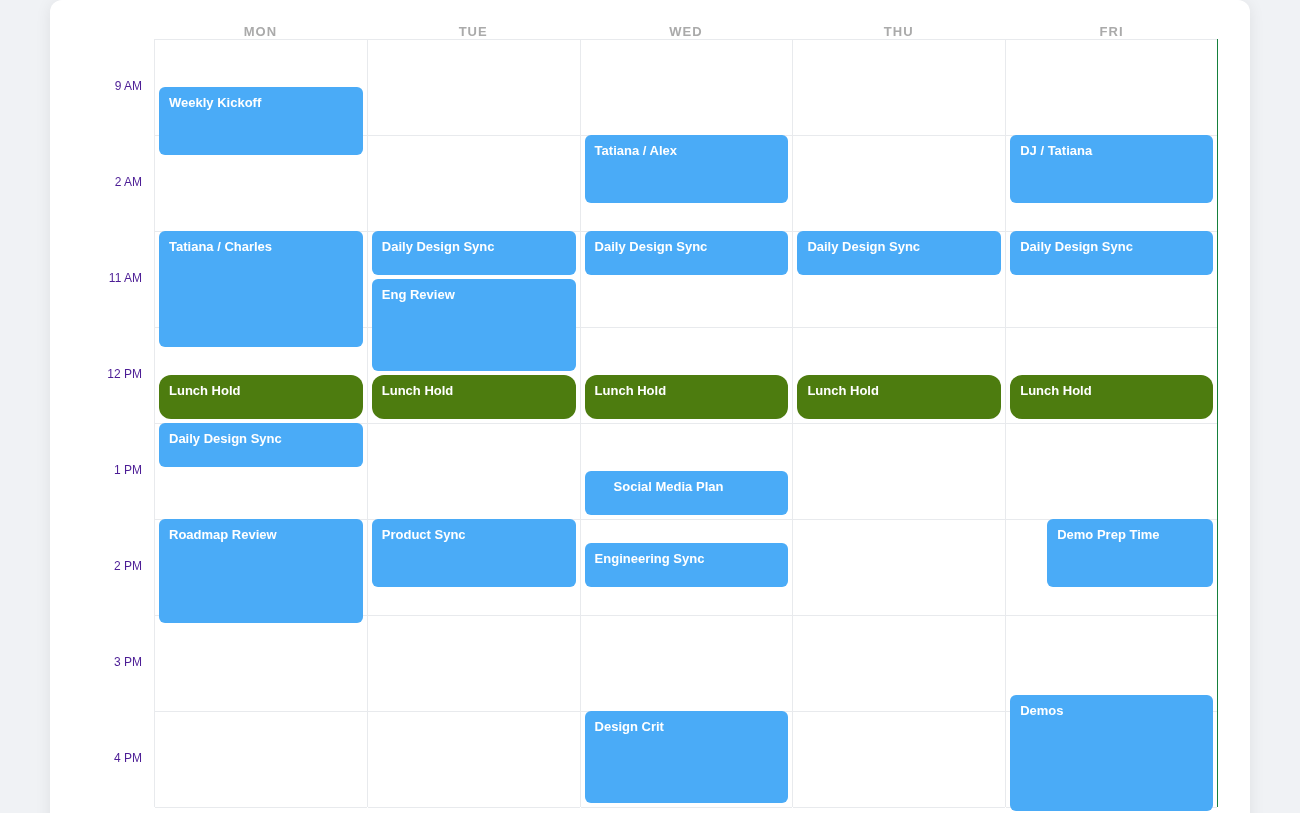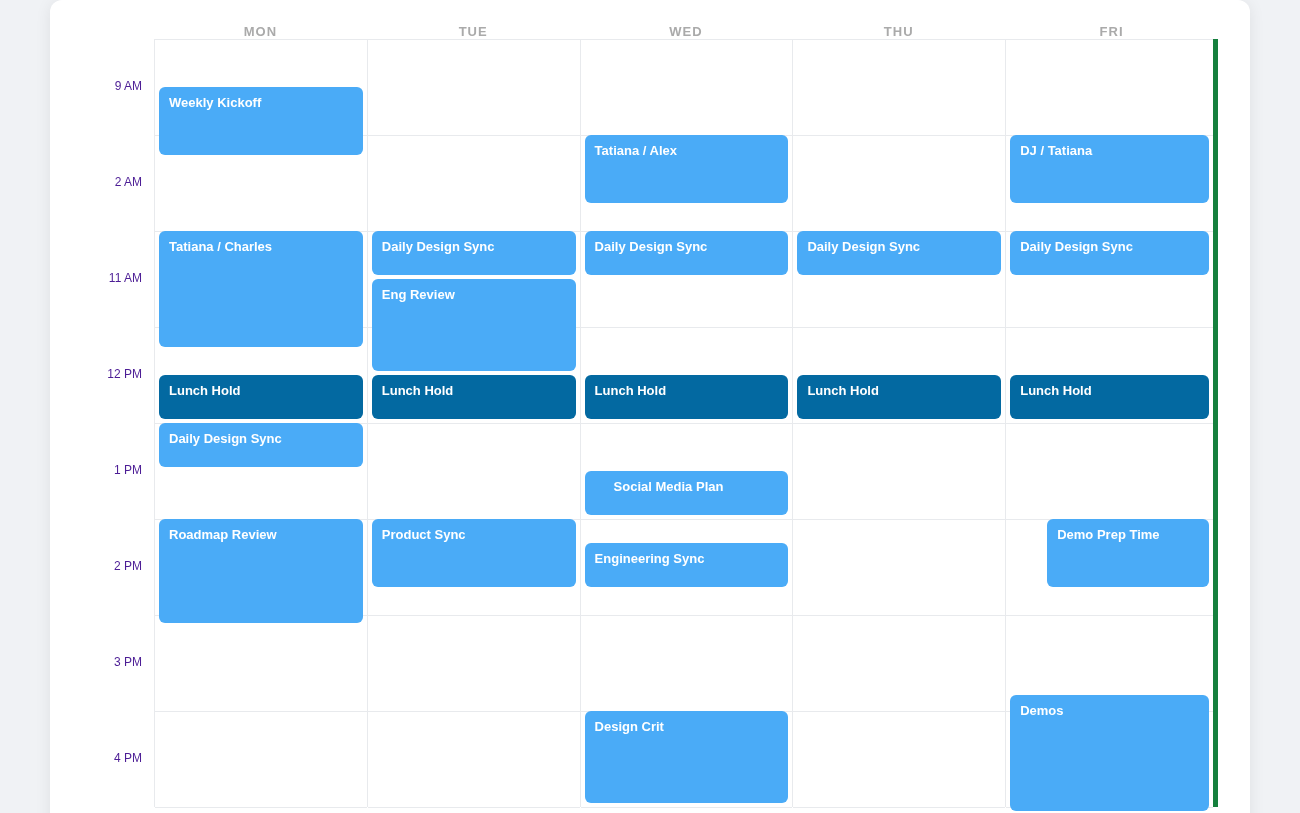--- a/index.html
+++ b/index.html
@@ -50,21 +50,21 @@
       font-size: 12px;
       font-weight: 500;
       position: relative;
       top: -8px;
     }
     .day-col {
       position: relative;
       border-left: 1px solid #e8eaed;
     }
     .day-col:last-child {
-      border-right: 5px solid #15803d;
+      border-right: 1px solid #15803d;
     }
     .hour-line {
       position: absolute;
       left: 0;
       right: 0;
       border-top: 1px solid #e8eaed;
     }
     .total-height { height: 768px; } 
     .headers-row {
       display: grid;
@@ -77,21 +77,21 @@
       padding: 8px 10px;
       font-size: 13px;
       font-weight: 600;
       color: #fff;
       overflow: hidden;
       left: 4px;
       right: 4px;
       z-index: 2;
     }
     .blue { background: #4aabf7; }
-    .gray { background: #0369a1; }
+    .gray { background: #4d7c0f; border-radius: 12px; }
   </style>
 </head>
 <body>
 
 <div class="calendar-container">
 
   <div class="headers-row">
     <div></div>
     <div class="day-header">MON</div>
     <div class="day-header">TUE</div>

